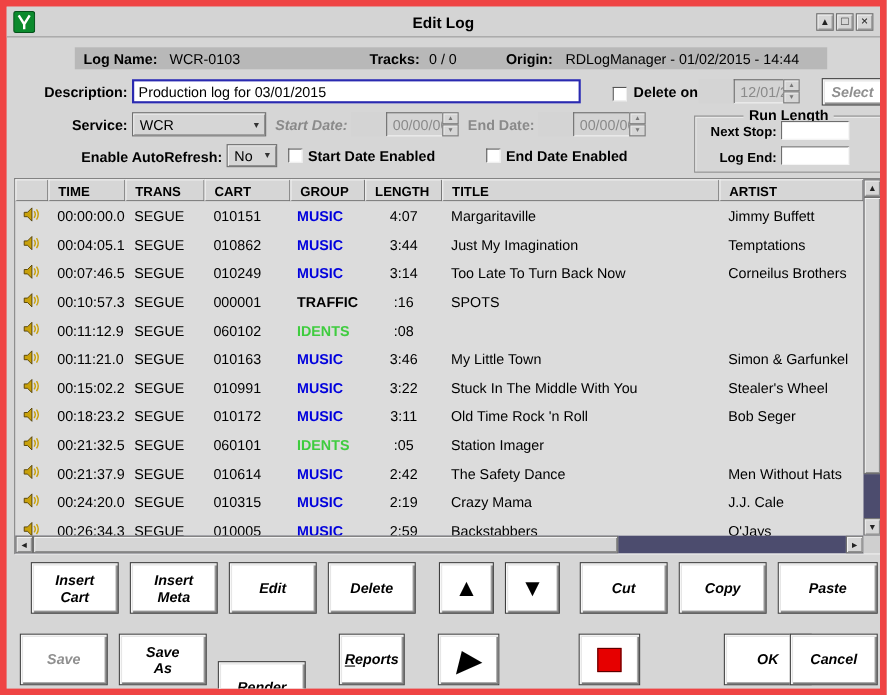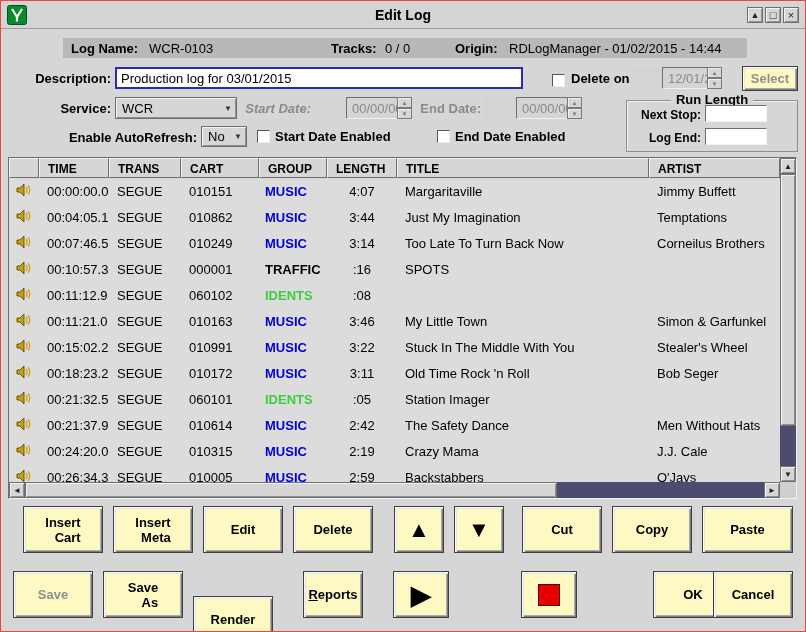--- a/index.html
+++ b/index.html
@@ -1,18 +1,18 @@
 <!DOCTYPE html>
 <html><head>
 <meta charset="utf-8">
 <style>
   * { margin:0; padding:0; box-sizing:border-box; }
   html,body { width:806px; height:632px; }
   body { font-family:"Liberation Sans", sans-serif; background:#d6d6d6; }
-  .window { position:relative; width:806px; height:632px; background:#d6d6d6; border:1px solid #ef4444; overflow:hidden; }
+  .window { position:relative; width:806px; height:632px; background:#d6d6d6; border:6px solid #ef4444; overflow:hidden; }
 
   
   .titlebar { position:absolute; left:0; top:0; right:0; height:28px; background:#d4d4d4; border-bottom:1px solid #9c9c9c; }
   .titlebar .app-icon { position:absolute; left:6px; top:4px; width:20px; height:20px; }
   .titlebar .title { position:absolute; left:0; right:0; top:6px; text-align:center; font-weight:bold; font-size:14px; color:#000; }
   .win-btn { position:absolute; top:6px; width:16px; height:16px; background:#d6d6d6; border:1px solid #6f6f6f;
              box-shadow:inset 1px 1px 0 #f4f4f4, inset -1px -1px 0 #949494;
              display:flex; align-items:center; justify-content:center; font-size:9px; color:#222; }
   .win-btn.square-glyph { font-size:11px; }
 
@@ -71,24 +71,24 @@
   .vscroll { position:absolute; left:771px; top:0; width:16px; height:324px; background:#4c4c6e; }
   .hscroll { position:absolute; left:0; top:324px; width:771px; height:16px; background:#4c4c6e; }
   .sb-btn { position:absolute; background:#d6d6d6; border:1px solid #707070;
             box-shadow:inset 1px 1px 0 #f2f2f2, inset -1px -1px 0 #8e8e8e;
             display:flex; align-items:center; justify-content:center; font-size:8px; color:#222; }
   .sb-thumb { position:absolute; background:#d6d6d6; border:1px solid #707070;
               box-shadow:inset 1px 1px 0 #f2f2f2, inset -1px -1px 0 #8e8e8e; }
   .sb-corner { position:absolute; left:771px; top:324px; width:16px; height:16px; background:#cfcfcf; }
 
   
-  .btn { position:absolute; background:#fef9c3; border:1px solid #3f3f3f;
+  .btn { position:absolute; background:#ffffff; border:1px solid #3f3f3f;
          box-shadow:inset 1px 1px 0 #f8f8f8, inset 2px 2px 0 #e6e6e6, inset -1px -1px 0 #7b7b7b, inset -2px -2px 0 #ababab;
-         display:flex; align-items:center; justify-content:center; text-align:right;
-         font-weight:bold; font-size:13px; color:#000; white-space:pre-line; line-height:15px; }
+         display:flex; align-items:center; justify-content:center; text-align:center;
+         font-weight:bold; font-size:13px; color:#000; white-space:pre-line; line-height:15px;font-style:italic; }
   .btn.disabled { color:#8f8f8f; }
   .btn .big-glyph { font-size:22px; line-height:22px; }
   .btn .play-glyph { font-size:26px; line-height:26px; }
   .stop-square { width:22px; height:22px; border:1px solid #5a0000; }
 </style>
 </head>
 <body>
 
 <div class="window">
 

